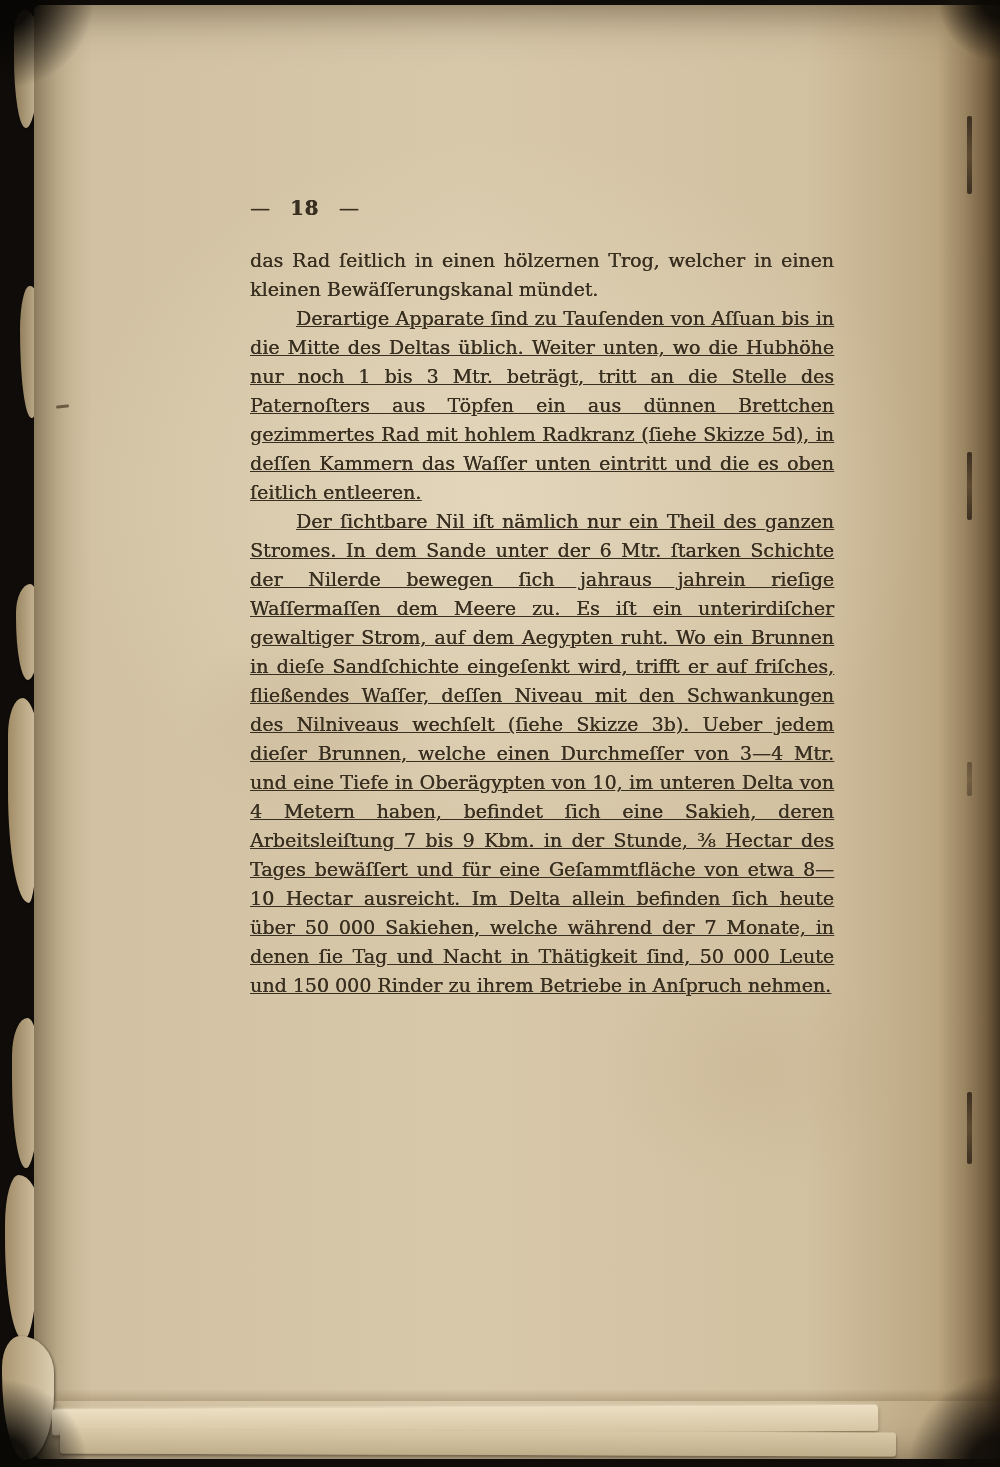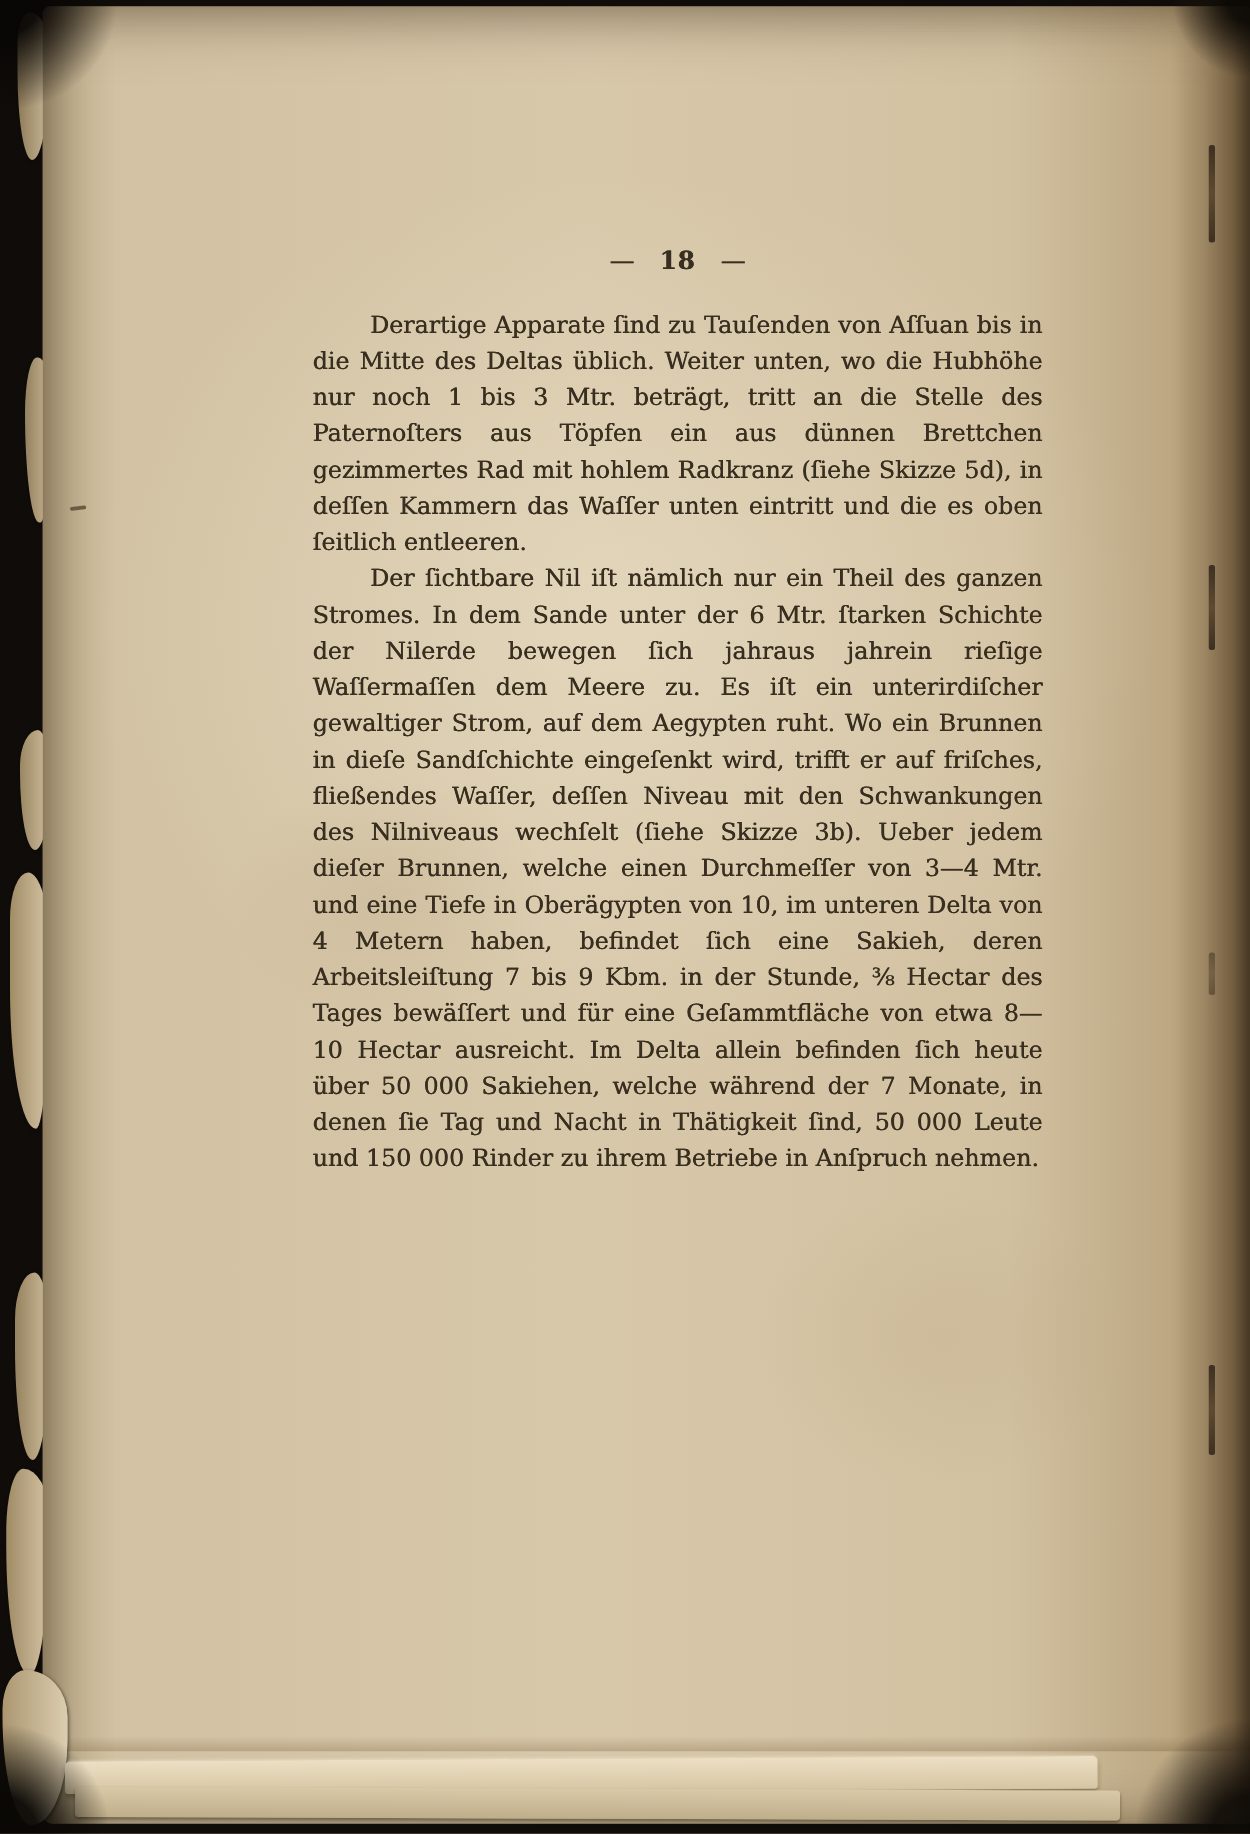--- a/index.html
+++ b/index.html
@@ -65,31 +65,31 @@
 
   
   .stain{position:absolute;z-index:3;pointer-events:none;}
   .stain1{left:180px;top:620px;width:260px;height:200px;background:radial-gradient(ellipse, rgba(130,100,55,0.10), transparent 70%);}
   .stain2{left:600px;top:950px;width:300px;height:240px;background:radial-gradient(ellipse, rgba(130,100,55,0.08), transparent 70%);}
   .ink-mark{position:absolute;left:56px;top:405px;width:13px;height:3px;z-index:3;background:#57462f;transform:rotate(-6deg);border-radius:2px;opacity:0.8;}
 
   
   .page-header{
     position:absolute;top:196px;left:250px;width:584px;z-index:3;
-    text-align:center;color:var(--ink);font-size:20px;
+    color:var(--ink);font-size:20px;
     text-shadow:0.3px 0 currentColor;
   }
   .page-header .pnum{margin:0 20px;font-weight:bold;letter-spacing:0.5px;}
   .text-block{
     position:absolute;left:250px;top:246px;width:584px;z-index:3;
     color:var(--ink);font-size:19px;line-height:29px;
     text-align:justify;hyphens:none;
   }
   .para{margin:0;text-shadow:0.3px 0 currentColor;}
-  .para.indent{text-indent:46px;}
+  .para.indent{text-indent:46px;text-decoration:underline;}
 </style>
 </head>
 <body>
 
 <div class="scan">
 
   <div class="torn t1"></div>
   <div class="torn t2"></div>
   <div class="torn t3"></div>
   <div class="torn t4"></div>
@@ -101,20 +101,21 @@
 
   <div class="stain stain1"></div>
   <div class="stain stain2"></div>
   <div class="ink-mark"></div>
 
   <div class="page-header">
     <span class="dash">—</span><span class="pnum">18</span><span class="dash">—</span>
   </div>
 
   <div class="text-block">
+      <p class="para">das Rad ſeitlich in einen hölzernen Trog, welcher in einen kleinen Bewäſſerungskanal mündet.</p>
       <p class="para indent">Derartige Apparate ſind zu Tauſenden von Aſſuan bis in die Mitte des Deltas üblich. Weiter unten, wo die Hubhöhe nur noch 1 bis 3 Mtr. beträgt, tritt an die Stelle des Paternoſters aus Töpfen ein aus dünnen Brettchen gezimmertes Rad mit hohlem Radkranz (ſiehe Skizze 5d), in deſſen Kammern das Waſſer unten eintritt und die es oben ſeitlich entleeren.</p>
       <p class="para indent">Der ſichtbare Nil iſt nämlich nur ein Theil des ganzen Stromes. In dem Sande unter der 6 Mtr. ſtarken Schichte der Nilerde bewegen ſich jahraus jahrein rieſige Waſſermaſſen dem Meere zu. Es iſt ein unterirdiſcher gewaltiger Strom, auf dem Aegypten ruht. Wo ein Brunnen in dieſe Sandſchichte eingeſenkt wird, trifft er auf friſches, fließendes Waſſer, deſſen Niveau mit den Schwankungen des Nilniveaus wechſelt (ſiehe Skizze 3b). Ueber jedem dieſer Brunnen, welche einen Durchmeſſer von 3—4 Mtr. und eine Tiefe in Oberägypten von 10, im unteren Delta von 4 Metern haben, befindet ſich eine Sakieh, deren Arbeitsleiſtung 7 bis 9 Kbm. in der Stunde, ⅜ Hectar des Tages bewäſſert und für eine Geſammtfläche von etwa 8—10 Hectar ausreicht. Im Delta allein befinden ſich heute über 50&nbsp;000 Sakiehen, welche während der 7 Monate, in denen ſie Tag und Nacht in Thätigkeit ſind, 50&nbsp;000 Leute und 150&nbsp;000 Rinder zu ihrem Betriebe in Anſpruch nehmen.</p>
     </div>
 
   <div class="crease"></div>
   <div class="stack-a"></div>
   <div class="stack-b"></div>
 
   <div class="right-shade"></div>
   <div class="stitch s1"></div>

